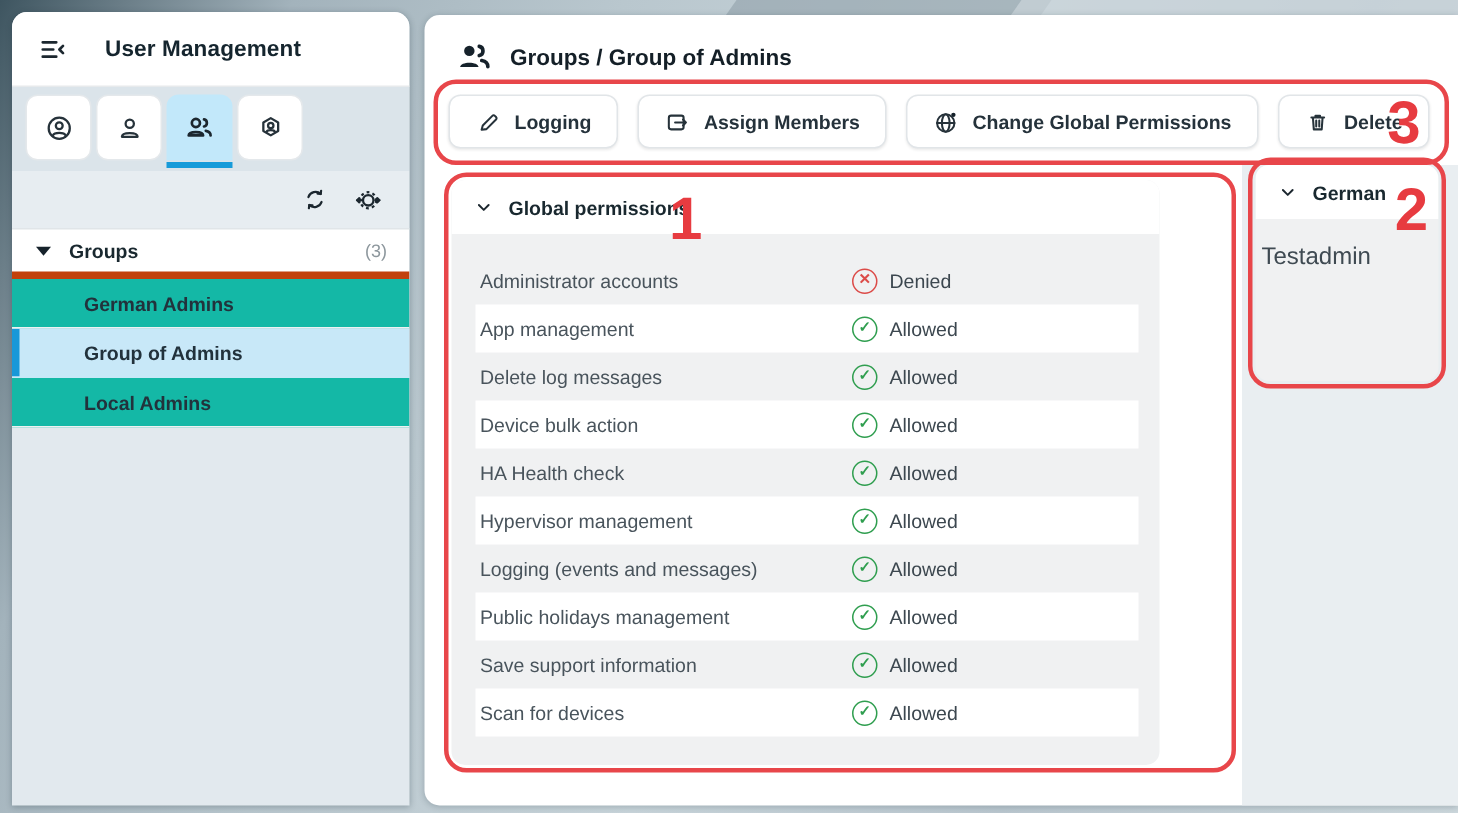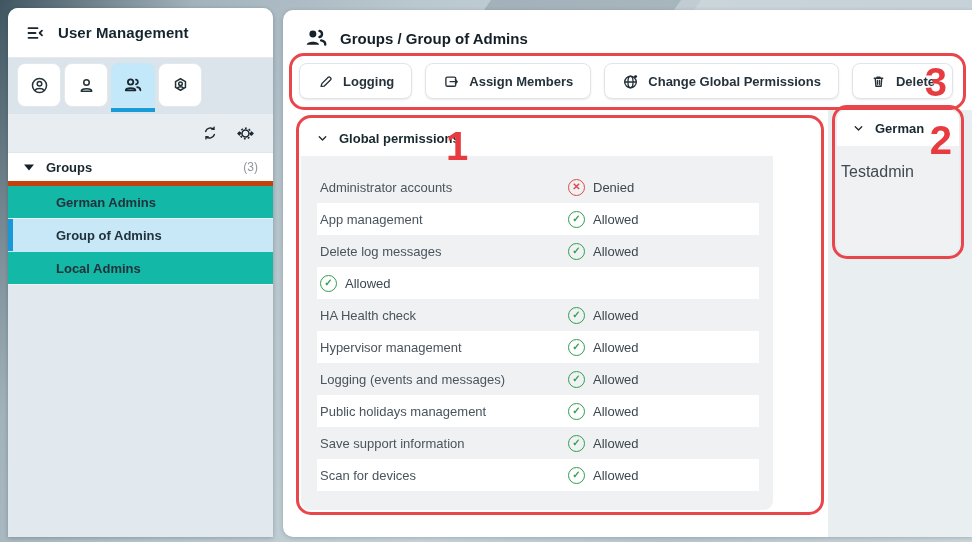--- a/index.html
+++ b/index.html
@@ -11,21 +11,21 @@
     color:#22313b;
   }
   .bg-band { position:absolute; pointer-events:none; }
   .band-dark { left:470px; top:-30px; width:210px; height:120px; background:#8d9da6; transform:skewX(-35deg); opacity:.55; }
   .band-light { left:660px; top:-30px; width:420px; height:120px; background:#ccd6db; transform:skewX(-35deg); opacity:.7; }
 
   
   .sidebar { position:absolute; left:8px; top:8px; width:265px; height:529px;
     background:#e2e9ee; border-radius:10px 10px 0 0; overflow:hidden;
     box-shadow:0 1px 4px rgba(20,40,50,.28); }
-  .sb-header { height:50px; background:#fff; display:flex; align-items:center; gap:13px;
+  .sb-header { height:50px; background:#fff; display:flex; align-items:center; gap:25px;
     padding:0 17px; border-bottom:1px solid #e7eaec; }
   .sb-title { font-size:15px; font-weight:700; color:#15252e; letter-spacing:.1px; }
   .sb-tabs { height:56px; background:#dbe4ea; display:flex; align-items:flex-start; gap:3px; padding:5px 9px 0; }
   .sb-tab { position:relative; width:44px; height:44px; background:#fff; border:1px solid #e4e8eb;
     border-radius:8px; display:flex; align-items:center; justify-content:center; cursor:pointer; }
   .sb-tab.selected { background:#c2e8fa; border-color:#c2e8fa; border-radius:8px 8px 0 0; }
   .sb-tab.selected::after { content:""; position:absolute; left:-1px; right:-1px; bottom:-6px;
     height:4px; background:#189bd9; }
   .sb-actions { height:38px; background:#e7edf1; display:flex; justify-content:flex-end;
     align-items:center; gap:19px; padding:0 19px; }
@@ -247,20 +247,21 @@
         </span>
       </div>
       <div class="perm-row">
         <span class="perm-label">Delete log messages</span>
         <span class="perm-status">
           <span class="status-icon allowed">✓</span>
           <span>Allowed</span>
         </span>
       </div>
       <div class="perm-row odd">
+        <span class="perm-label">Device bulk action</span>
         <span class="perm-status">
           <span class="status-icon allowed">✓</span>
           <span>Allowed</span>
         </span>
       </div>
       <div class="perm-row">
         <span class="perm-label">HA Health check</span>
         <span class="perm-status">
           <span class="status-icon allowed">✓</span>
           <span>Allowed</span>

